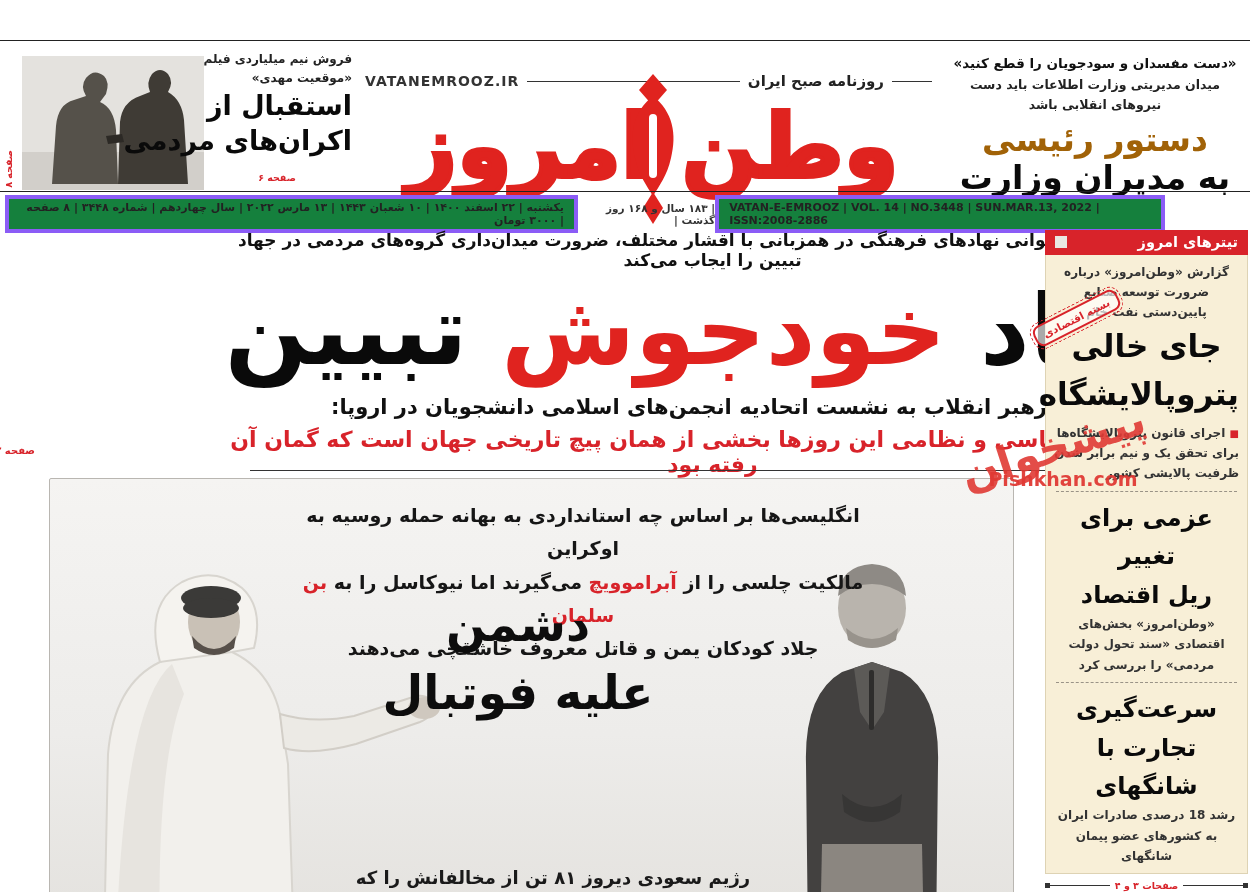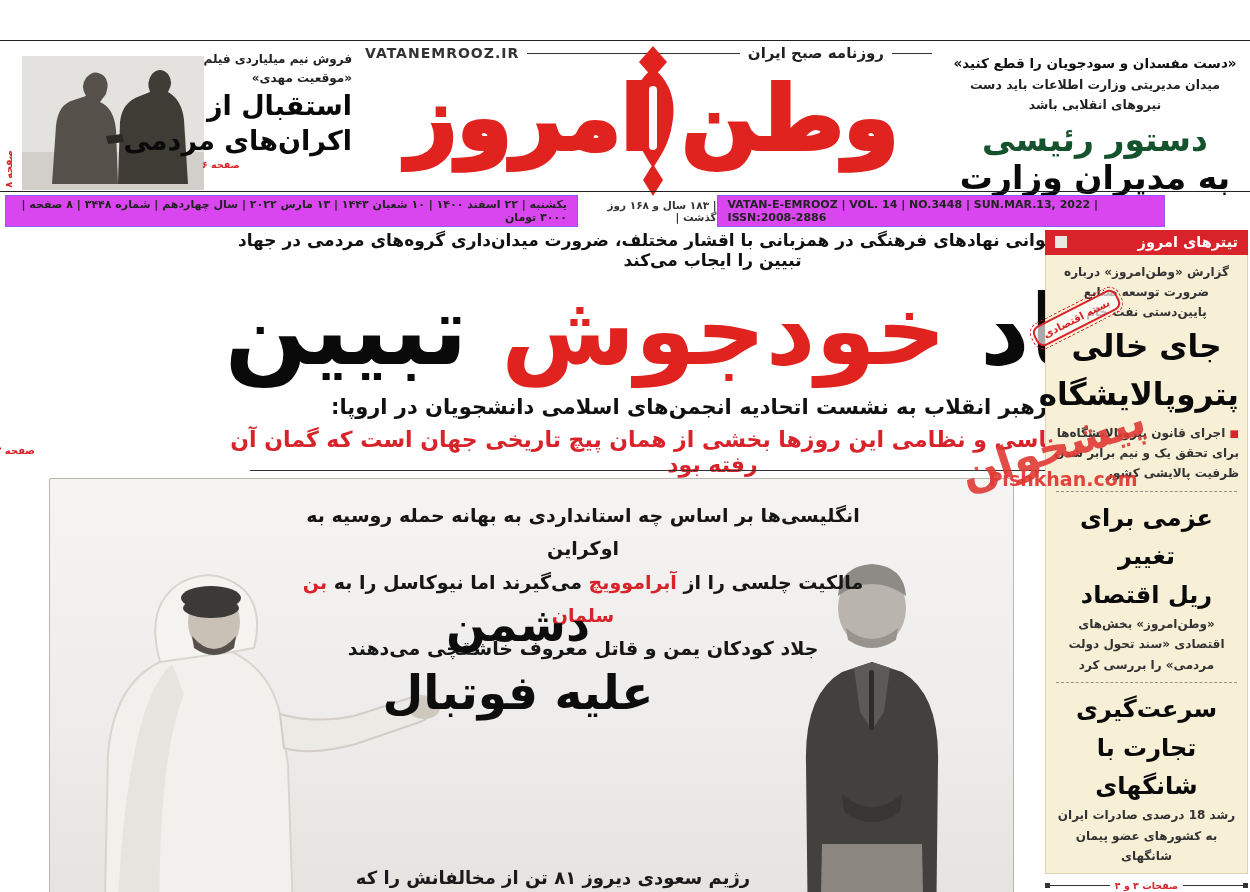--- a/index.html
+++ b/index.html
@@ -5,49 +5,49 @@
   * { margin:0; padding:0; box-sizing:border-box; }
   body { background:#fff; font-family:"DejaVu Sans","Liberation Sans",sans-serif; }
   .page { position:relative; width:1250px; height:892px; background:#fff; overflow:hidden; direction:rtl; }
   .red { color:#d8232a; }
   .hairline { position:absolute; left:0; right:0; top:40px; border-top:1.5px solid #222; }
 
   
   .hdr-right { position:absolute; right:5px; top:52px; width:300px; text-align:center; background:#fff; }
   .hdr-right .q { font-size:13.5px; font-weight:bold; color:#111; line-height:1.7; }
   .hdr-right .k { font-size:12.5px; font-weight:bold; color:#222; line-height:1.6; }
-  .hdr-right .h1a { font-size:33px; font-weight:900; color:#14532d; margin-top:6px; line-height:1.15; }
+  .hdr-right .h1a { font-size:33px; font-weight:900; color:#a16207; margin-top:6px; line-height:1.15; }
   .hdr-right .h1b { font-size:33px; font-weight:900; color:#0a0a0a; line-height:1.15; }
   .hdr-right .pref { font-size:10px; font-weight:bold; margin-top:4px; }
 
   
   .masthead { position:absolute; left:365px; top:44px; width:575px; text-align:center; }
-  .mast-row { display:flex; align-items:center; justify-content:center; direction:ltr; }
+  .mast-row { display:flex; align-items:center; justify-content:center; direction:ltr;margin-top:28px; }
   .mast-row .rule { flex:1; border-top:1.5px solid #333; margin:0 8px; }
   .mast-url { font-size:14px; letter-spacing:1px; color:#333; font-weight:bold; direction:ltr; }
   .mast-tag { font-size:15px; font-weight:bold; color:#222; }
   .logo-wrap { position:relative; margin-top:2px; height:118px; }
   .logo-text { font-size:88px; font-weight:900; color:#e0231f; line-height:110px;
                -webkit-text-stroke:4px #e0231f; letter-spacing:-4px; }
   .logo-medallion { position:absolute; left:50%; top:-18px; transform:translateX(-50%); }
 
   
   .hdr-left { position:absolute; left:0; top:50px; width:358px; }
   .hdr-left .photo { position:absolute; left:22px; top:6px; width:182px; height:134px; }
   .hdr-left .txt { position:absolute; right:6px; top:0; width:150px; text-align:right; }
   .hdr-left .k { font-size:12px; font-weight:bold; color:#222; line-height:1.6; }
   .hdr-left .h2a,.hdr-left .h2b { font-size:27px; font-weight:900; color:#0a0a0a; line-height:1.3; white-space:nowrap; }
-  .hdr-left .pref { font-size:9.5px; font-weight:bold; margin-top:0; text-align:left; }
+  .hdr-left .pref { font-size:9.5px; font-weight:bold; margin-top:13px; text-align:center; }
   .edge-ref { position:absolute; left:3px; top:150px; font-size:9.5px; font-weight:bold; color:#d8232a;
               writing-mode:vertical-rl; transform:rotate(180deg); }
 
   
   .dateline { position:absolute; left:0; right:0; top:191px; border-top:1.5px solid #222; padding-top:3px;
               display:flex; align-items:center; justify-content:space-between; }
-  .dl-box { border:1px solid #8b5cf6; padding:2px 10px; font-size:11px; font-weight:bold; color:#222; background:#d946ef; }
+  .dl-box { border:4px solid #8b5cf6; padding:2px 10px; font-size:11px; font-weight:bold; color:#222; background:#15803d; }
   .dl-en { direction:ltr; margin-left:0; margin-right:85px; direction:ltr; }
   .dl-counter { font-size:10.5px; font-weight:bold; color:#333; }
   .dl-fa { margin-left:5px; }
 
   
   .lead { position:absolute; right:40px; top:230px; width:995px; text-align:center; }
   .lead .kicker { font-size:17px; font-weight:bold; color:#111; }
   .lead .headline { font-size:97px; font-weight:900; color:#0a0a0a; line-height:1.25; letter-spacing:-2px; }
   .lead .headline .hl { color:#e0231f; }
   .lead .sub1 { font-size:21px; font-weight:bold; color:#111; margin-top:4px; }

